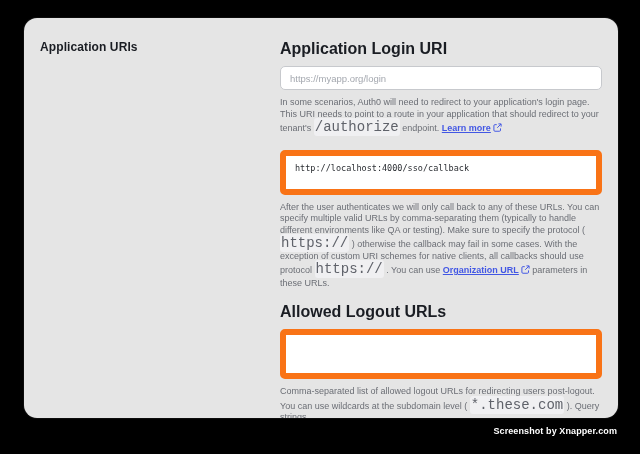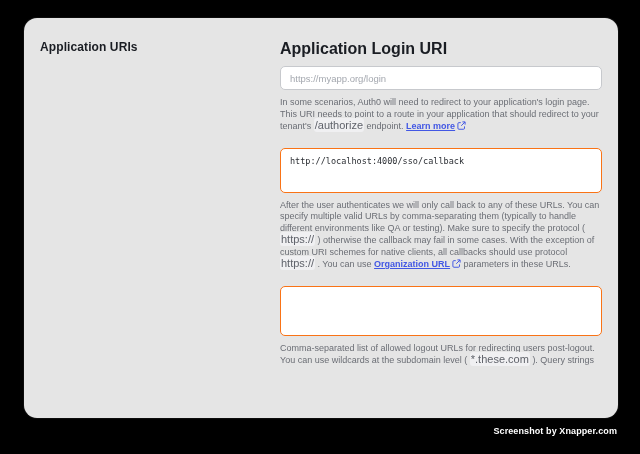--- a/index.html
+++ b/index.html
@@ -48,43 +48,43 @@
     font-family: "Liberation Sans", sans-serif;
     font-size: 9.5px;
     color: #2b2e33;
     background: #ffffff;
     outline: none;
   }
   .text-input::placeholder { color: #a4a8af; }
   .text-area {
     display: block;
     width: 100%;
-    border: 1px solid #f97316;
+    border: 6px solid #f97316;
     border-radius: 5px;
     padding: 6px 9px;
     font-family: "DejaVu Sans Mono", monospace;
     font-size: 8.5px;
     line-height: 12px;
     color: #2b2e33;
     background: #ffffff;
     resize: none;
     outline: none;
     overflow: hidden;
   }
   .text-area.callback { height: 45px; }
   .text-area.logout { height: 50px; }
   .help {
     margin-top: 7px;
     font-size: 9px;
     line-height: 11.5px;
     color: #6b6e75;
   }
   .inline-code {
-    font-family: Liberation Sans, sans-serif;
-    font-size: 11px;
+    font-family: Liberation Mono, monospace;
+    font-size: 14px;
     line-height: 1;
     background: #f0f0f2;
     color: #5f626a;
     border-radius: 3px;
     padding: 1px 1px;
     white-space: nowrap;
   }
   .help-link {
     color: #4257e4;
     text-decoration: underline;
@@ -128,20 +128,21 @@
 
     <div class="field">
       <textarea class="text-area callback" style="">http://localhost:4000/sso/callback</textarea>
       <p class="help">After the user authenticates we will only call back to any of these URLs. You can specify multiple valid URLs by comma-separating them (typically to handle different environments like QA or testing). Make sure to specify the protocol ( <code class="inline-code">https://</code> ) otherwise the callback may fail in some cases. With the exception of custom URI schemes for native clients, all callbacks should use protocol <code class="inline-code">https://</code> . You can use <a class="help-link">Organization URL</a><span class="ext-icon"><svg width="9" height="9" viewBox="0 0 12 12" fill="none">
               <path d="M5 2.2H2.6A1.4 1.4 0 0 0 1.2 3.6v6a1.4 1.4 0 0 0 1.4 1.4h6a1.4 1.4 0 0 0 1.4-1.4V7.2" stroke="currentColor" stroke-width="1.3"></path>
               <path d="M7.2 1.2h3.6v3.6M10.6 1.4 5.6 6.4" stroke="currentColor" stroke-width="1.3"></path>
             </svg></span> parameters in these URLs.</p>
     </div>
 
     <div class="field">
+      <label class="field-label">Allowed Logout URLs</label>
       <textarea class="text-area logout" style=""></textarea>
       <p class="help">Comma-separated list of allowed logout URLs for redirecting users post-logout. You can use wildcards at the subdomain level ( <code class="inline-code">*.these.com</code> ). Query strings</p>
     </div>
 
   </div>
 </div>
 
 <div class="watermark">Screenshot by Xnapper.com</div>
 
 </body></html>

